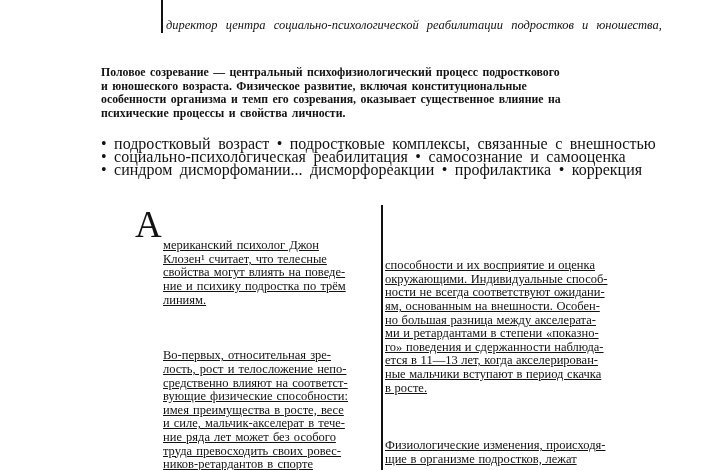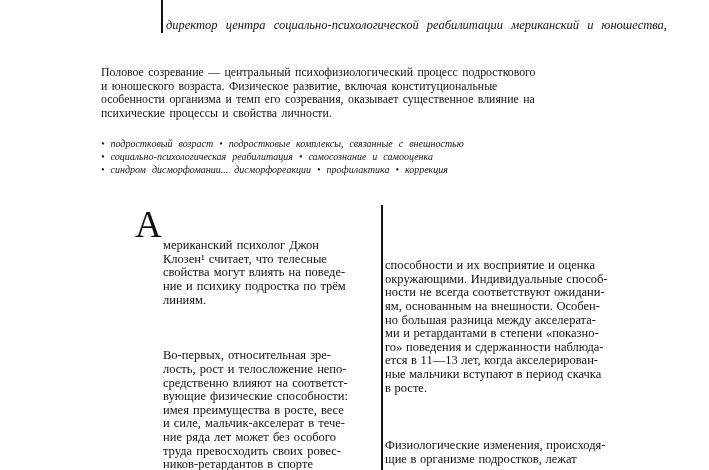--- a/index.html
+++ b/index.html
@@ -26,65 +26,64 @@
     font-size: 12.5px;
     line-height: 14.5px;
     white-space: pre;
     word-spacing: 5px;
   }
   .author-text .line { display: block; }
 
   
   .lead {
     left: 101px; top: 66px;
-    font-weight: normal;
+    font-weight: bold;
     font-size: 11.8px;
     line-height: 13.6px;
     white-space: pre;
     word-spacing: 1.5px;
   }
 
   
   .keywords {
     left: 101px; top: 137px;
-    font-style: italic;
-    font-size: 10px;
+    font-size: 16px;
     line-height: 13.2px;
     white-space: pre;
     word-spacing: 3.5px;
   }
 
   
   .drop-cap {
     left: 135px; top: 206px;
     font-size: 37px;
     line-height: 1;
   }
   .col {
     font-size: 12.5px;
     line-height: 13.6px;
     white-space: pre;
   }
-  .col p { margin: 0 0 16px 0; }
+  .col p { margin: 0 0 16px 0; text-decoration: underline; }
   .col-left  { left: 163px; top: 212px; width: 205px; word-spacing: 1px; }
   .col-left p { margin-bottom: 15px; }
   .col-right { left: 385px; top: 232px; width: 255px; word-spacing: 0.5px; }
   .col-right p { margin-bottom: 17px; }
 
   .column-divider {
     left: 381px; top: 205px; width: 1.5px; height: 265px;
     background: #121212;
   }
 </style>
 </head>
 <body>
 
 <div class="abs author-rule"></div>
 <div class="abs author-text">
-  <span class="line">директор центра социально-психологической реабилитации мериканский и юношества,</span>
+  <span class="line">директор центра социально-психологической реабилитации подростков и юношества,</span>
 </div>
 
 <div class="abs lead">Половое созревание — центральный психофизиологический процесс подросткового
 и юношеского возраста. Физическое развитие, включая конституциональные
 особенности организма и темп его созревания, оказывает существенное влияние на
 психические процессы и свойства личности.</div>
 
 <div class="abs keywords">• подростковый возраст • подростковые комплексы, связанные с внешностью
 • социально-психологическая реабилитация • самосознание и самооценка
 • синдром дисморфомании... дисморфореакции • профилактика • коррекция</div>

